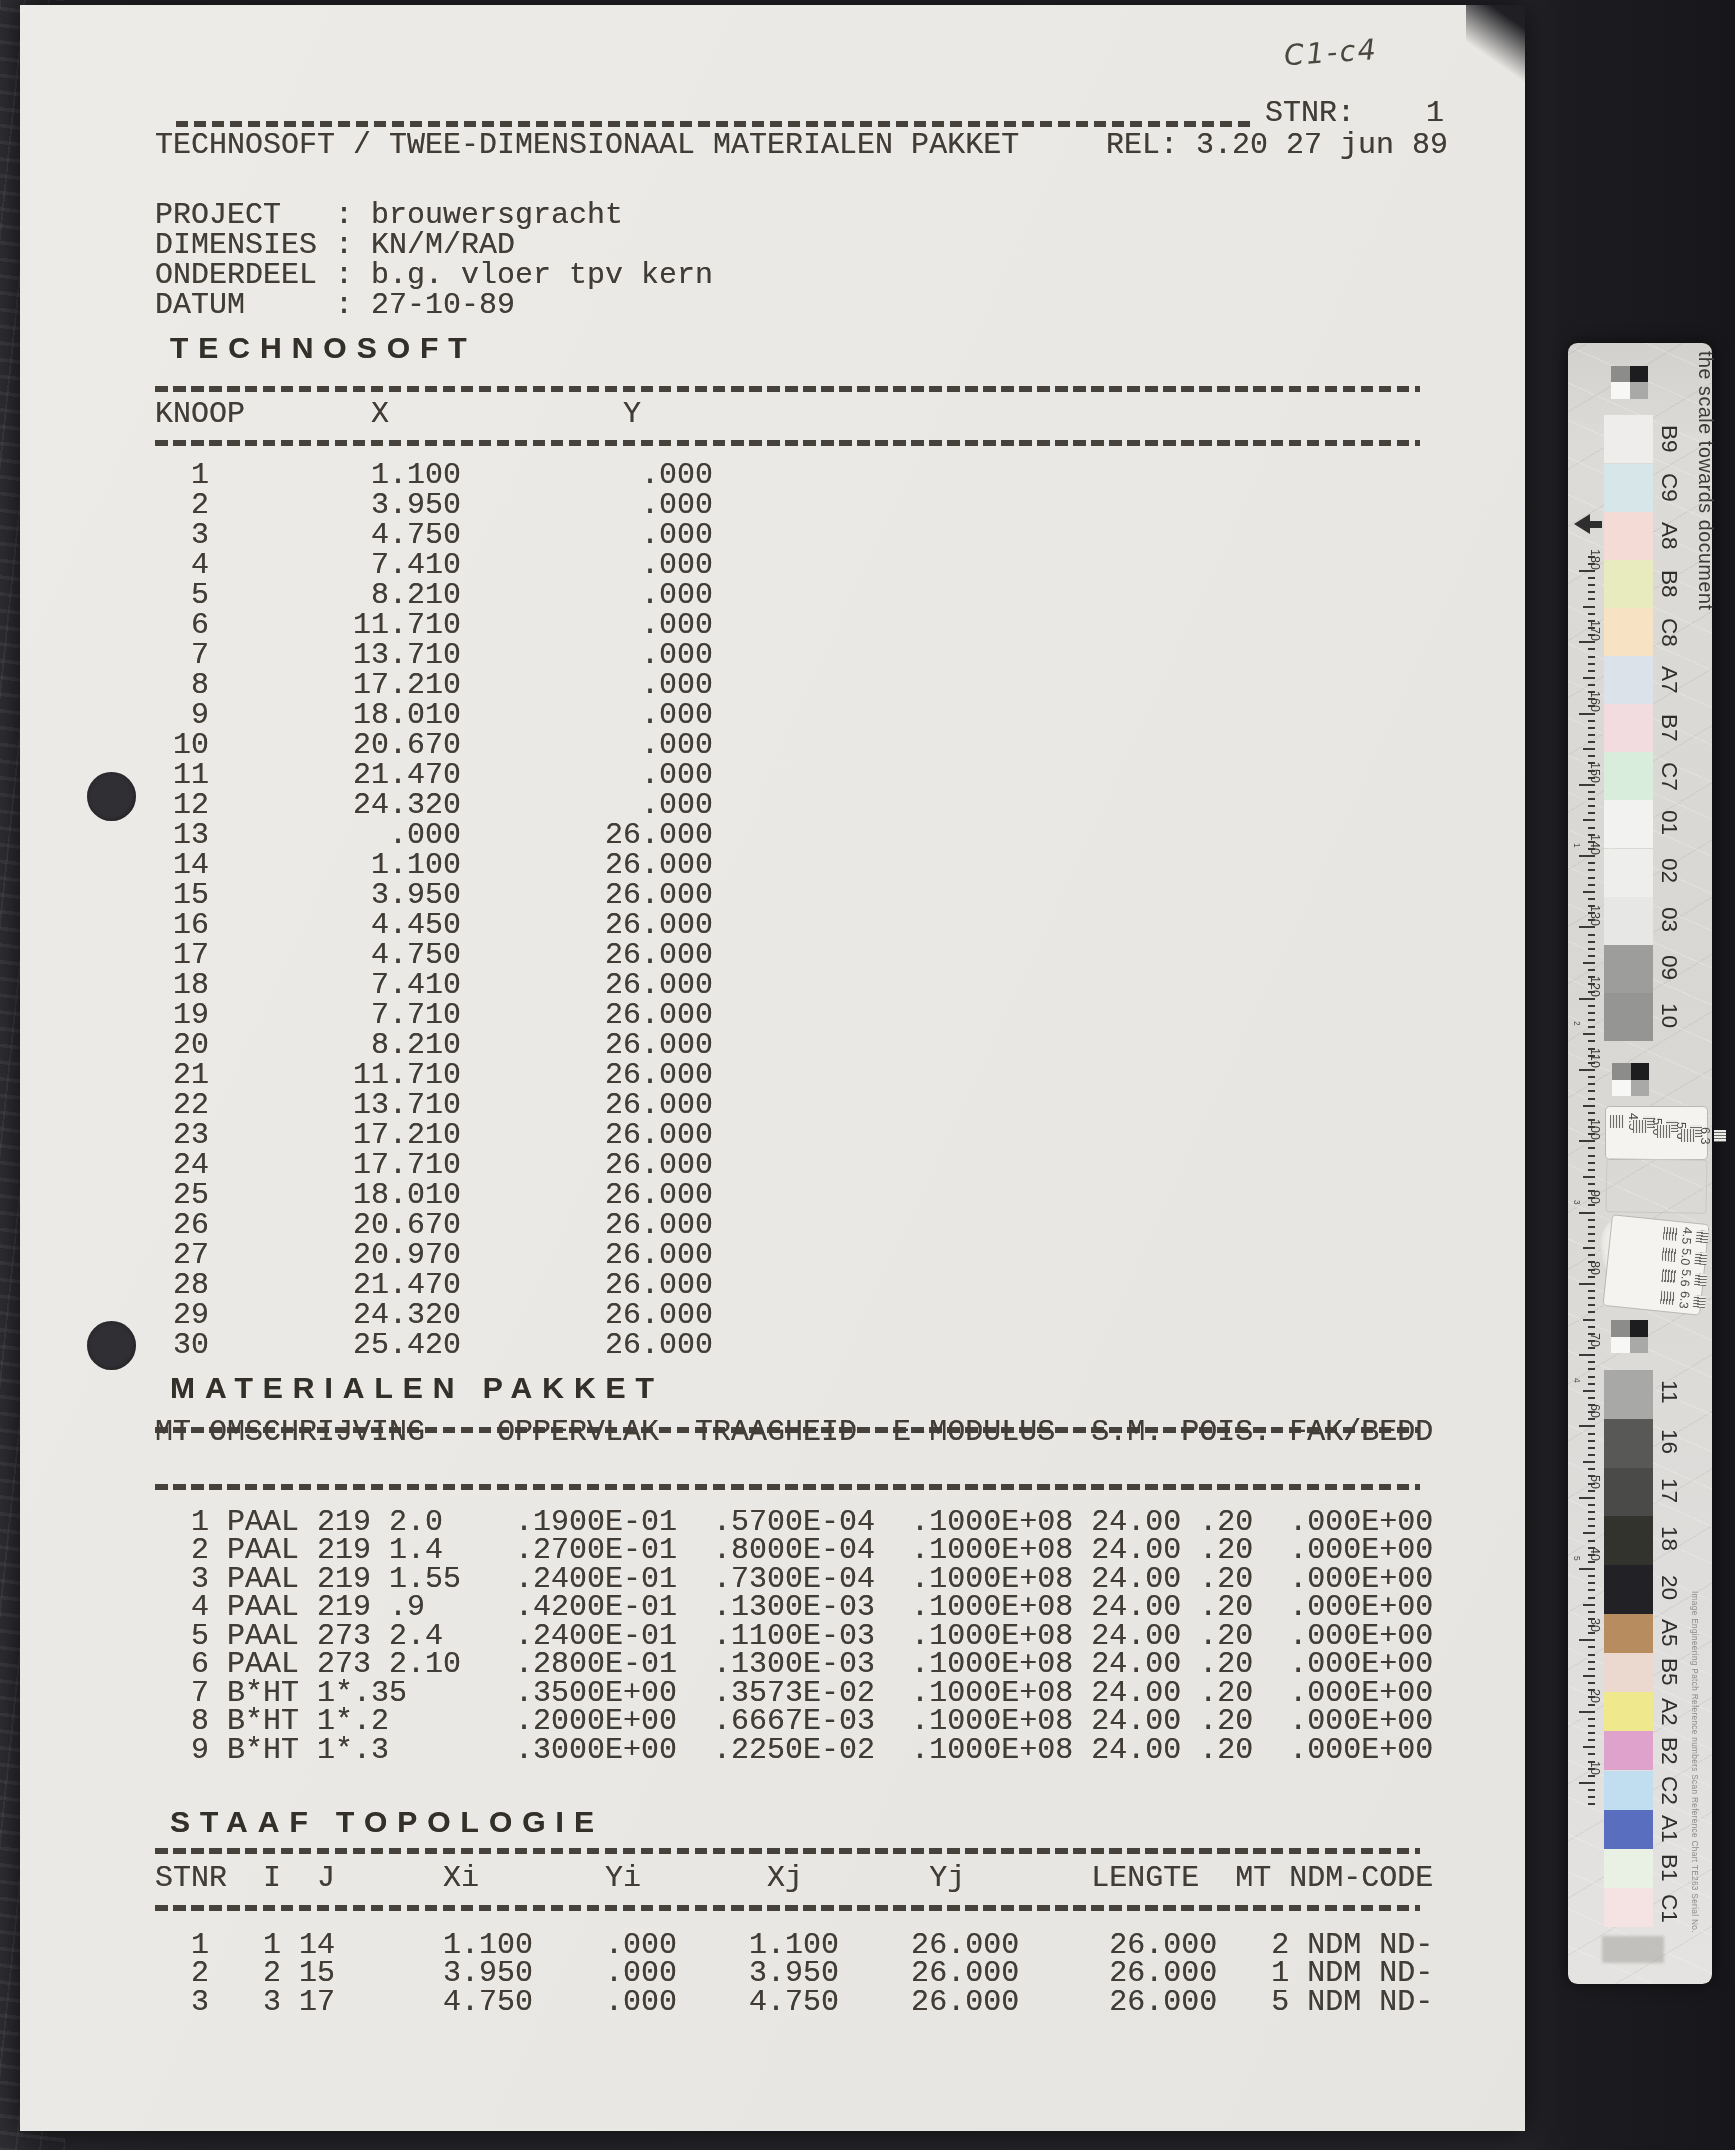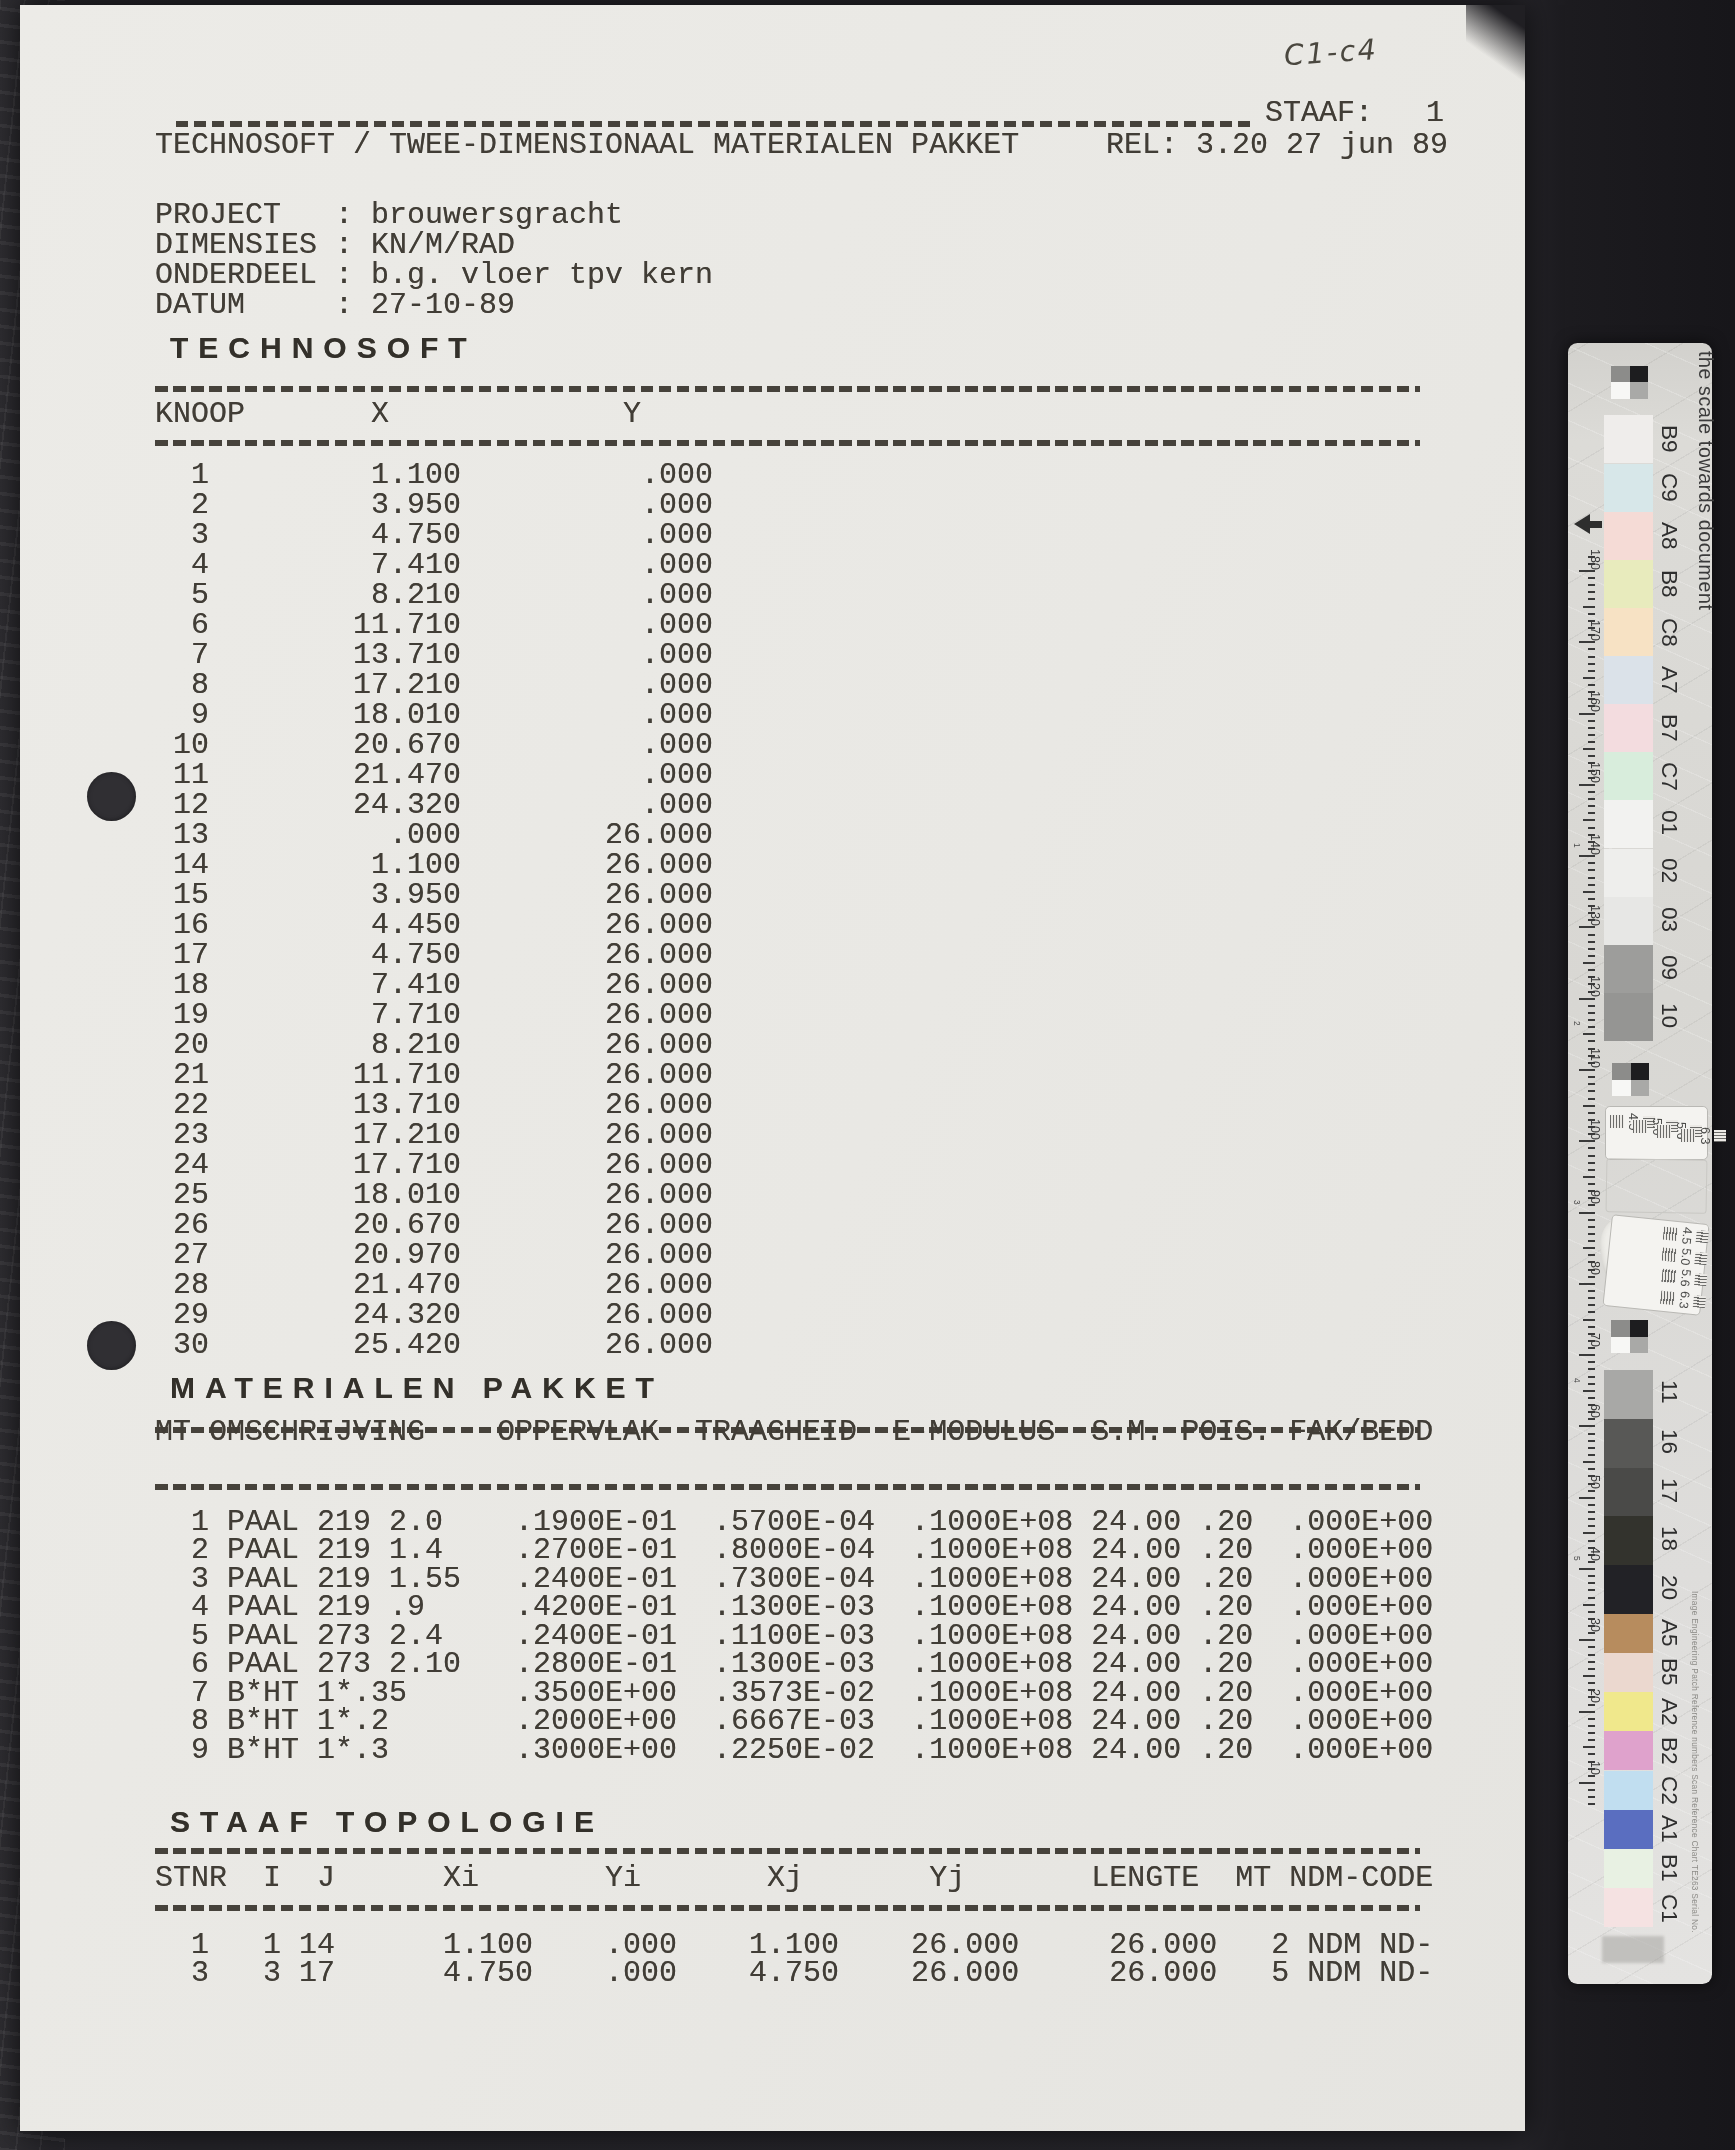--- a/index.html
+++ b/index.html
@@ -70,21 +70,21 @@
   <div class="fray"></div>
 
   <div id="paper">
     <div class="hole" style="top:767px;"></div>
     <div class="hole" style="top:1316px;"></div>
 
     <div id="hand-note" class="abs">C1-c4</div>
 
 
     <div class="dash" style="top:116px;width:1077px;"></div>
-    <div class="mono" style="left:1245px;top:93px;">STAAF:</div>
+    <div class="mono" style="left:1245px;top:93px;">STNR:</div>
     <div class="mono" style="left:1355px;top:93px;width:69px;text-align:right;">1</div>
 
     <div class="mono" style="left:135px;top:125px;">TECHNOSOFT / TWEE-DIMENSIONAAL MATERIALEN PAKKET</div>
     <div class="mono" style="left:1086px;top:125px;">REL: 3.20 27 jun 89</div>
 
     <div id="meta-block" class="abs" style="left:135px;top:195px;">
         <div class="mono" style="position: relative; height: 30px;">PROJECT   : brouwersgracht</div>
         <div class="mono" style="position: relative; height: 30px;">DIMENSIES : KN/M/RAD</div>
         <div class="mono" style="position: relative; height: 30px;">ONDERDEEL : b.g. vloer tpv kern</div>
         <div class="mono" style="position: relative; height: 30px;">DATUM     : 27-10-89</div>
@@ -99,21 +99,21 @@
     <div class="hdg" style="left:150px;top:1366px;">MATERIALEN PAKKET</div>
     <div class="dash" style="top:1422px;width:1265px;left:135px;"></div>
     <div class="mono" id="mat-header" style="left:135px;top:1412px;">MT OMSCHRIJVING    OPPERVLAK  TRAAGHEID  E-MODULUS  S.M. POIS. FAK/BEDD</div>
     <div class="dash" style="top:1479px;width:1265px;left:135px;"></div>
     <div class="mono rows" id="mat-rows" style="left:135px;top:1502px;"><div>  1 PAAL 219 2.0    .1900E-01  .5700E-04  .1000E+08 24.00 .20  .000E+00</div><div>  2 PAAL 219 1.4    .2700E-01  .8000E-04  .1000E+08 24.00 .20  .000E+00</div><div>  3 PAAL 219 1.55   .2400E-01  .7300E-04  .1000E+08 24.00 .20  .000E+00</div><div>  4 PAAL 219 .9     .4200E-01  .1300E-03  .1000E+08 24.00 .20  .000E+00</div><div>  5 PAAL 273 2.4    .2400E-01  .1100E-03  .1000E+08 24.00 .20  .000E+00</div><div>  6 PAAL 273 2.10   .2800E-01  .1300E-03  .1000E+08 24.00 .20  .000E+00</div><div>  7 B*HT 1*.35      .3500E+00  .3573E-02  .1000E+08 24.00 .20  .000E+00</div><div>  8 B*HT 1*.2       .2000E+00  .6667E-03  .1000E+08 24.00 .20  .000E+00</div><div>  9 B*HT 1*.3       .3000E+00  .2250E-02  .1000E+08 24.00 .20  .000E+00</div></div>
 
     <div class="hdg" style="left:150px;top:1800px;text-align:right;">STAAF TOPOLOGIE</div>
     <div class="dash" style="top:1843px;width:1265px;left:135px;"></div>
     <div class="mono" id="staaf-header" style="left:135px;top:1858px;">STNR  I  J      Xi       Yi       Xj       Yj       LENGTE  MT NDM-CODE</div>
     <div class="dash" style="top:1900px;width:1265px;left:135px;"></div>
-    <div class="mono rows" id="staaf-rows" style="left:135px;top:1925px;"><div>  1   1 14      1.100    .000    1.100    26.000     26.000   2 NDM ND-</div><div>  3   3 17      4.750    .000    4.750    26.000     26.000   5 NDM ND-</div></div>
+    <div class="mono rows" id="staaf-rows" style="left:135px;top:1925px;"><div>  1   1 14      1.100    .000    1.100    26.000     26.000   2 NDM ND-</div><div>  2   2 15      3.950    .000    3.950    26.000     26.000   1 NDM ND-</div><div>  3   3 17      4.750    .000    4.750    26.000     26.000   5 NDM ND-</div></div>
   </div>
 
   <div id="strip">
     <div class="scratch"></div>
 
     <div class="checker" style="left:43px;top:22.6px;" id="chk1">
         <div style="background: rgb(140, 140, 138);"></div>
         <div style="background: rgb(29, 29, 31);"></div>
         <div style="background: rgb(247, 247, 245);"></div>
         <div style="background: rgb(169, 169, 167);"></div>

